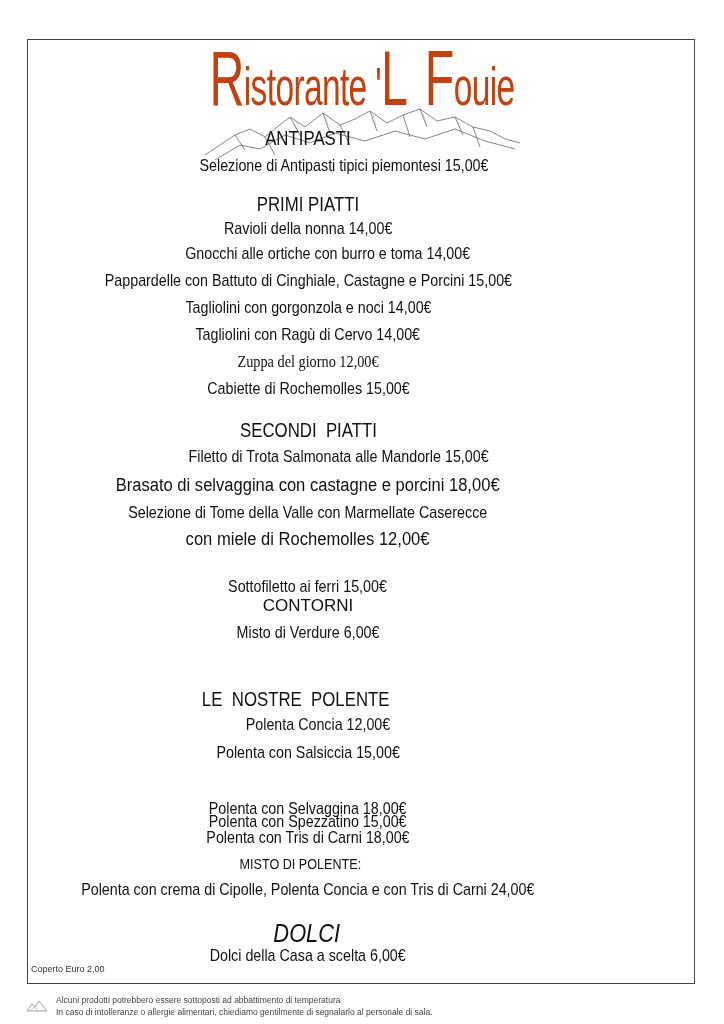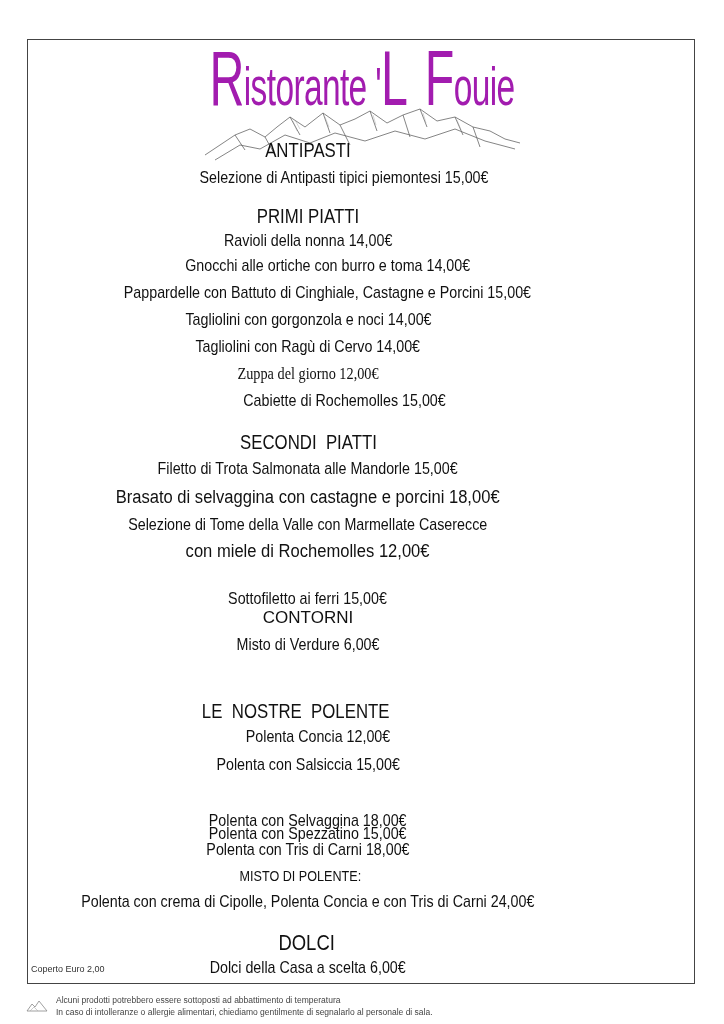--- a/index.html
+++ b/index.html
@@ -1,24 +1,24 @@
 <!DOCTYPE html>
 <html><head>
 <meta charset="utf-8">
 <style>
   html, body { margin:0; padding:0; background:#ffffff; }
   body { width:724px; height:1024px; position:relative; overflow:hidden;
          font-family:"Liberation Sans", sans-serif; color:#111; }
   .frame { position:absolute; left:27px; top:39px; width:668px; height:945px;
            border:1px solid #444; box-sizing:border-box; }
-  .line { position:absolute; left:0; width:616px; text-align:center; white-space:nowrap;margin-top:12px; }
+  .line { position:absolute; left:0; width:616px; text-align:center; white-space:nowrap; }
   .narrow { display:inline-block; transform:scaleX(0.84); transform-origin:center; }
   .title { position:absolute; left:0; width:724px; top:38px; text-align:center;
            font-family:"Liberation Sans", sans-serif; font-size:54px; line-height:80px;
-           color:#a21caf; letter-spacing:-1px; }
+           color:#c2410c; letter-spacing:-1px; }
   .title .inner { display:inline-block; transform:scaleX(0.62); transform-origin:center; white-space:nowrap; }
   .title .cap { font-size:78px; }
   .mountains { position:absolute; left:205px; top:105px; width:315px; height:60px; }
   .head { font-size:20px; color:#111; }
   .item { font-size:17px; color:#111; }
   .footer-note { position:absolute; left:31px; top:964px; font-size:9px; color:#333; }
   .disclaimer { position:absolute; left:56px; font-size:8.5px; color:#444; white-space:nowrap; }
   .logo { position:absolute; left:26px; top:999px; width:22px; height:14px; }
 </style>
 </head>
@@ -43,46 +43,46 @@
     <path d="M88 16 L92 26 M90 15 L95 24 M120 12 L124 22 M168 10 L171 20 M218 8 L221 18 M252 15 L256 25"></path>
   </g>
 </svg>
 
 <div class="line head" style="top:127px;"><span class="narrow">ANTIPASTI</span></div>
 <div class="line item" style="top:156px;padding-left:36px;"><span class="narrow">Selezione di Antipasti tipici piemontesi 15,00€</span></div>
 
 <div class="line head" style="top:193px;"><span class="narrow">PRIMI PIATTI</span></div>
 <div class="line item" style="top:219px;"><span class="narrow">Ravioli della nonna 14,00€</span></div>
 <div class="line item" style="top:244px; left:20px;"><span class="narrow">Gnocchi alle ortiche con burro e toma 14,00€</span></div>
-<div class="line item" style="top:271px;padding-left:19px;"><span class="narrow">Pappardelle con Battuto di Cinghiale, Castagne e Porcini 15,00€</span></div>
+<div class="line item" style="top:271px;"><span class="narrow">Pappardelle con Battuto di Cinghiale, Castagne e Porcini 15,00€</span></div>
 <div class="line item" style="top:298px;"><span class="narrow">Tagliolini con gorgonzola e noci 14,00€</span></div>
 <div class="line item" style="top:325px;"><span class="narrow">Tagliolini con Ragù di Cervo 14,00€</span></div>
 <div class="line item" style="top:352px;font-family:Liberation Serif, serif;"><span class="narrow">Zuppa del giorno 12,00€</span></div>
-<div class="line item" style="top:379px;padding-left:36px;"><span class="narrow">Cabiette di Rochemolles 15,00€</span></div>
+<div class="line item" style="top:379px;"><span class="narrow">Cabiette di Rochemolles 15,00€</span></div>
 
 <div class="line head" style="top:419px;"><span class="narrow" style="white-space:pre;">SECONDI  PIATTI</span></div>
-<div class="line item" style="top:447px;"><span class="narrow">Filetto di Trota Salmonata alle Mandorle 15,00€</span></div>
+<div class="line item" style="top:447px;padding-left:31px;"><span class="narrow">Filetto di Trota Salmonata alle Mandorle 15,00€</span></div>
 <div class="line item" style="top:475px; font-size:18px;"><span class="narrow" style="transform:scaleX(0.92);">Brasato di selvaggina con castagne e porcini 18,00€</span></div>
 <div class="line item" style="top:503px;"><span class="narrow">Selezione di Tome della Valle con Marmellate Caserecce</span></div>
 <div class="line item" style="top:529px; font-size:18px;"><span class="narrow" style="transform:scaleX(0.92);">con miele di Rochemolles 12,00€</span></div>
 <div class="line item" style="top:577px;"><span class="narrow">Sottofiletto ai ferri 15,00€</span></div>
 
 <div class="line" style="top:596px; font-size:17px;"><span>CONTORNI</span></div>
 <div class="line item" style="top:623px;"><span class="narrow">Misto di Verdure 6,00€</span></div>
 
 <div class="line head" style="top:688px; left:-12px;"><span class="narrow" style="white-space:pre;">LE  NOSTRE  POLENTE</span></div>
 <div class="line item" style="top:715px; left:10px;"><span class="narrow">Polenta Concia 12,00€</span></div>
 <div class="line item" style="top:743px;"><span class="narrow">Polenta con Salsiccia 15,00€</span></div>
 <div class="line item" style="top:812px;"><span class="narrow">Polenta con Spezzatino 15,00€</span></div>
 <div class="line item" style="top:799px;"><span class="narrow">Polenta con Selvaggina 18,00€</span></div>
 <div class="line item" style="top:828px;"><span class="narrow">Polenta con Tris di Carni 18,00€</span></div>
 <div class="line item" style="top:855px; font-size:15px; left:-8px;"><span class="narrow">MISTO DI POLENTE:</span></div>
 <div class="line item" style="top:880px;"><span class="narrow">Polenta con crema di Cipolle, Polenta Concia e con Tris di Carni 24,00€</span></div>
 
-<div class="line" style="top:918px; font-size:22px; left:-1px;"><span class="narrow">DOLCI</span></div>
+<div class="line" style="top:918px; font-size:26px; left:-1px;font-style:italic;"><span class="narrow">DOLCI</span></div>
 <div class="line item" style="top:946px;"><span class="narrow">Dolci della Casa a scelta 6,00€</span></div>
 
 <div class="footer-note">Coperto Euro 2,00</div>
 
 <svg class="logo" viewBox="0 0 22 14">
   <path d="M1 12 L6 5 L9 8 L13 2 L17 7 L21 12 Z" fill="none" stroke="#888" stroke-width="0.8"></path>
   <path d="M4 12 L8 8 L12 12" fill="none" stroke="#aaa" stroke-width="0.6"></path>
 </svg>
 <div class="disclaimer" style="top:995px;">Alcuni prodotti potrebbero essere sottoposti ad abbattimento di temperatura</div>
 <div class="disclaimer" style="top:1007px;">In caso di intolleranze o allergie alimentari, chiediamo gentilmente di segnalarlo al personale di sala.</div>

